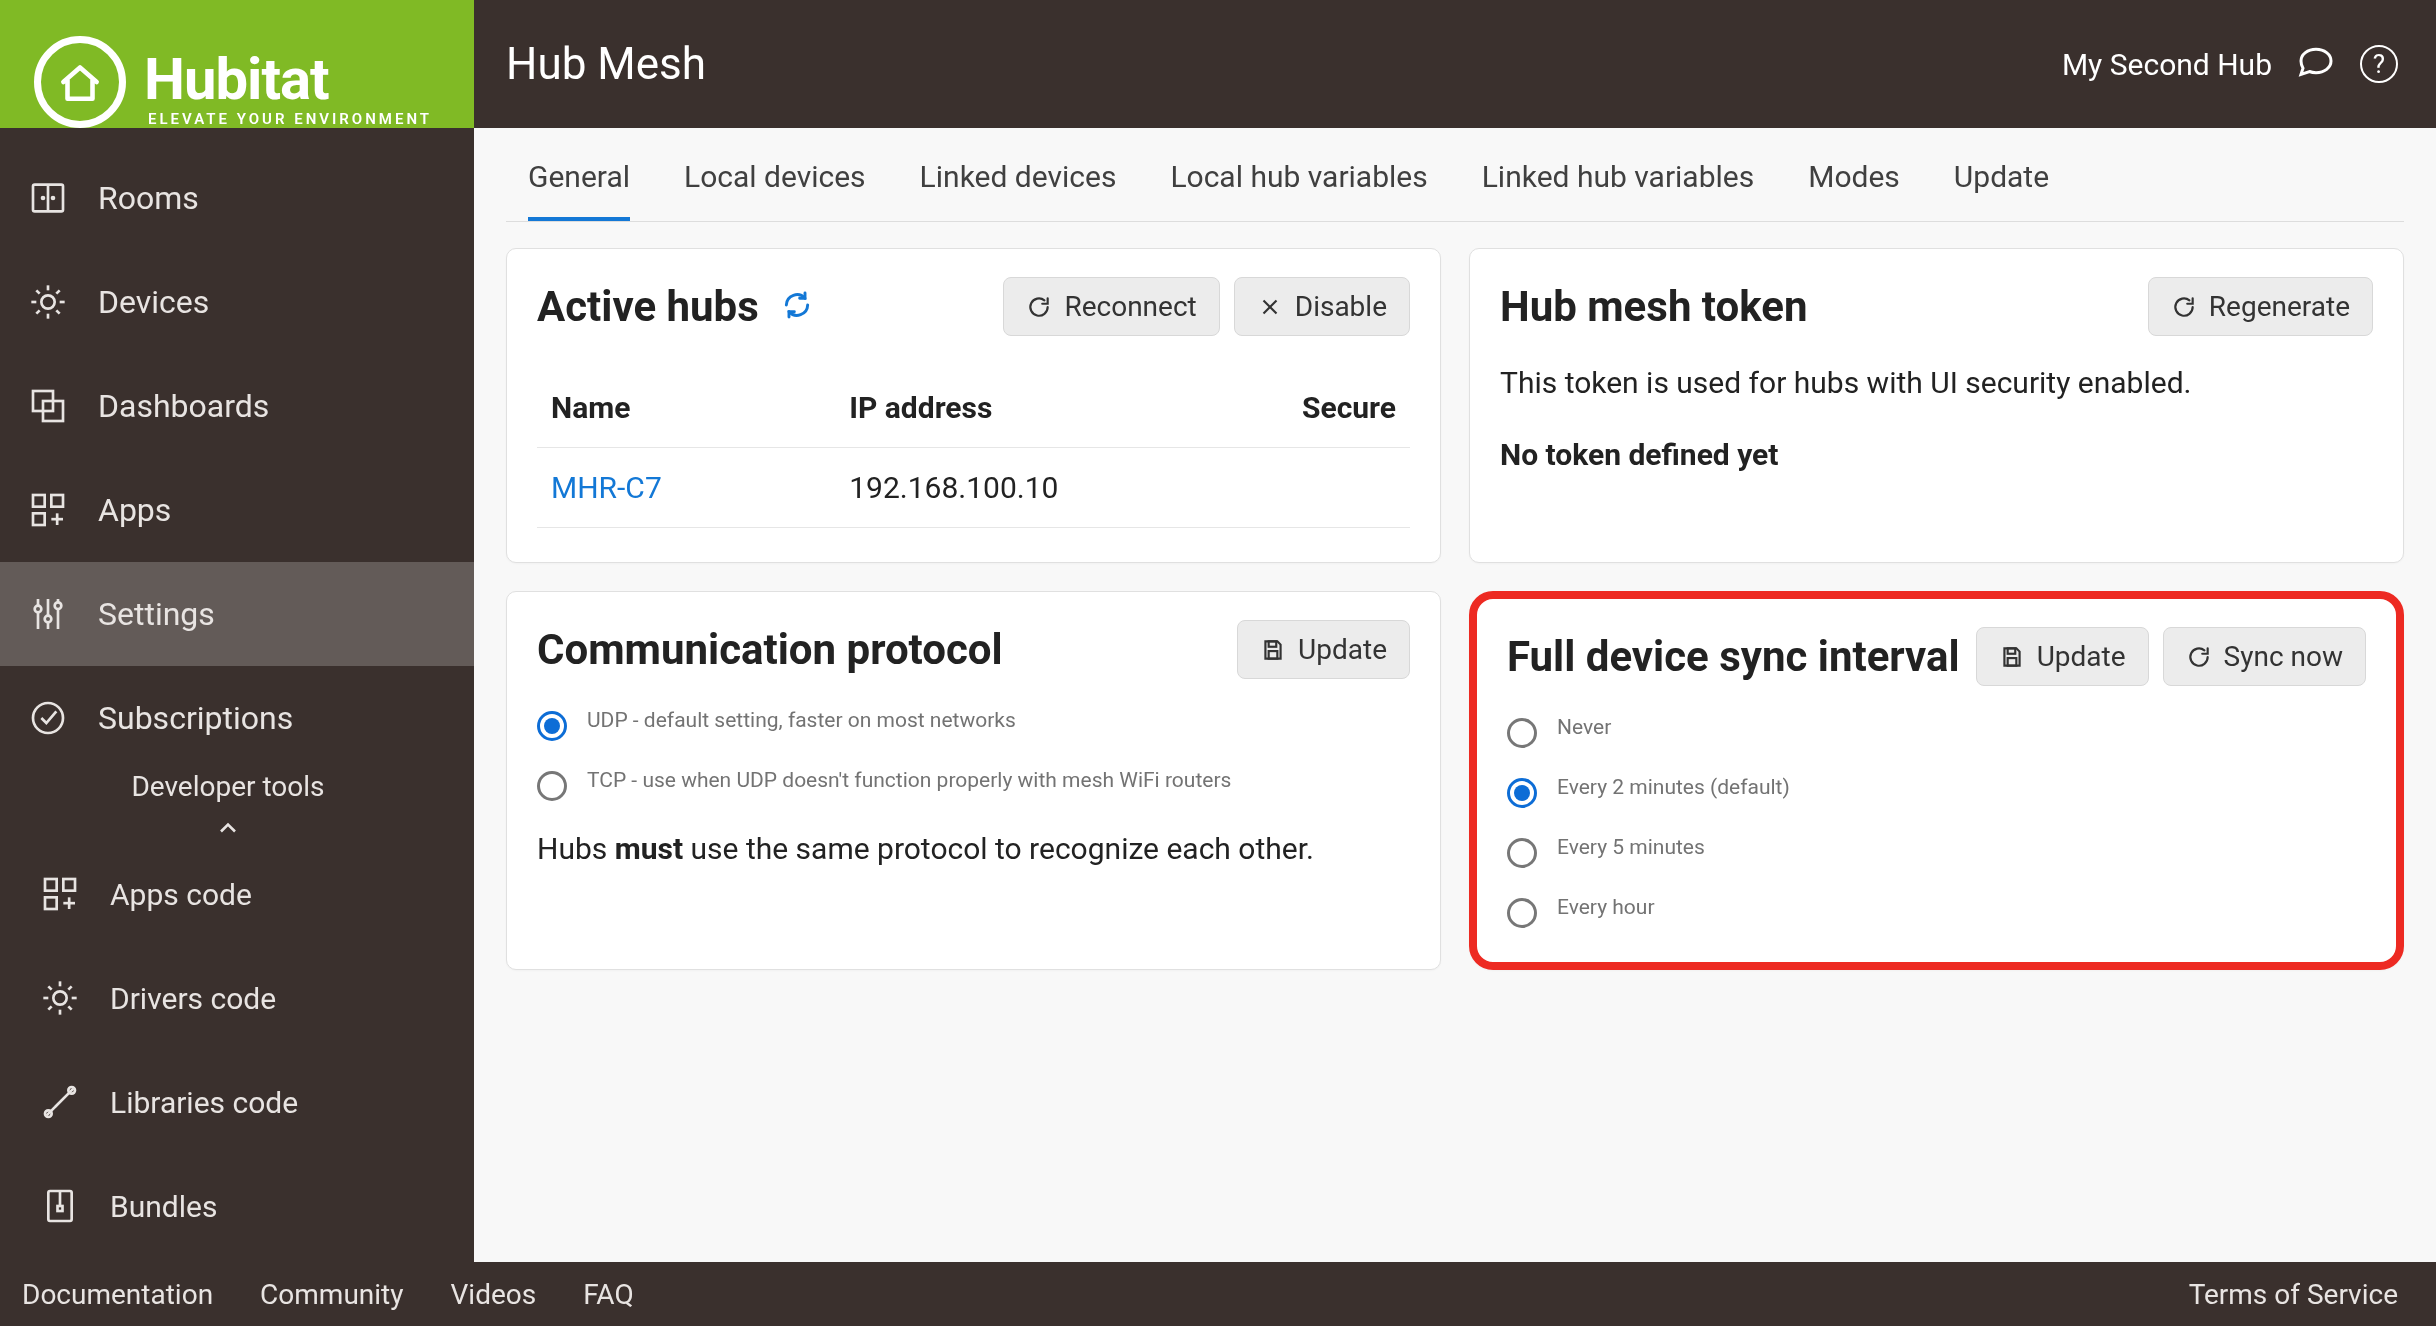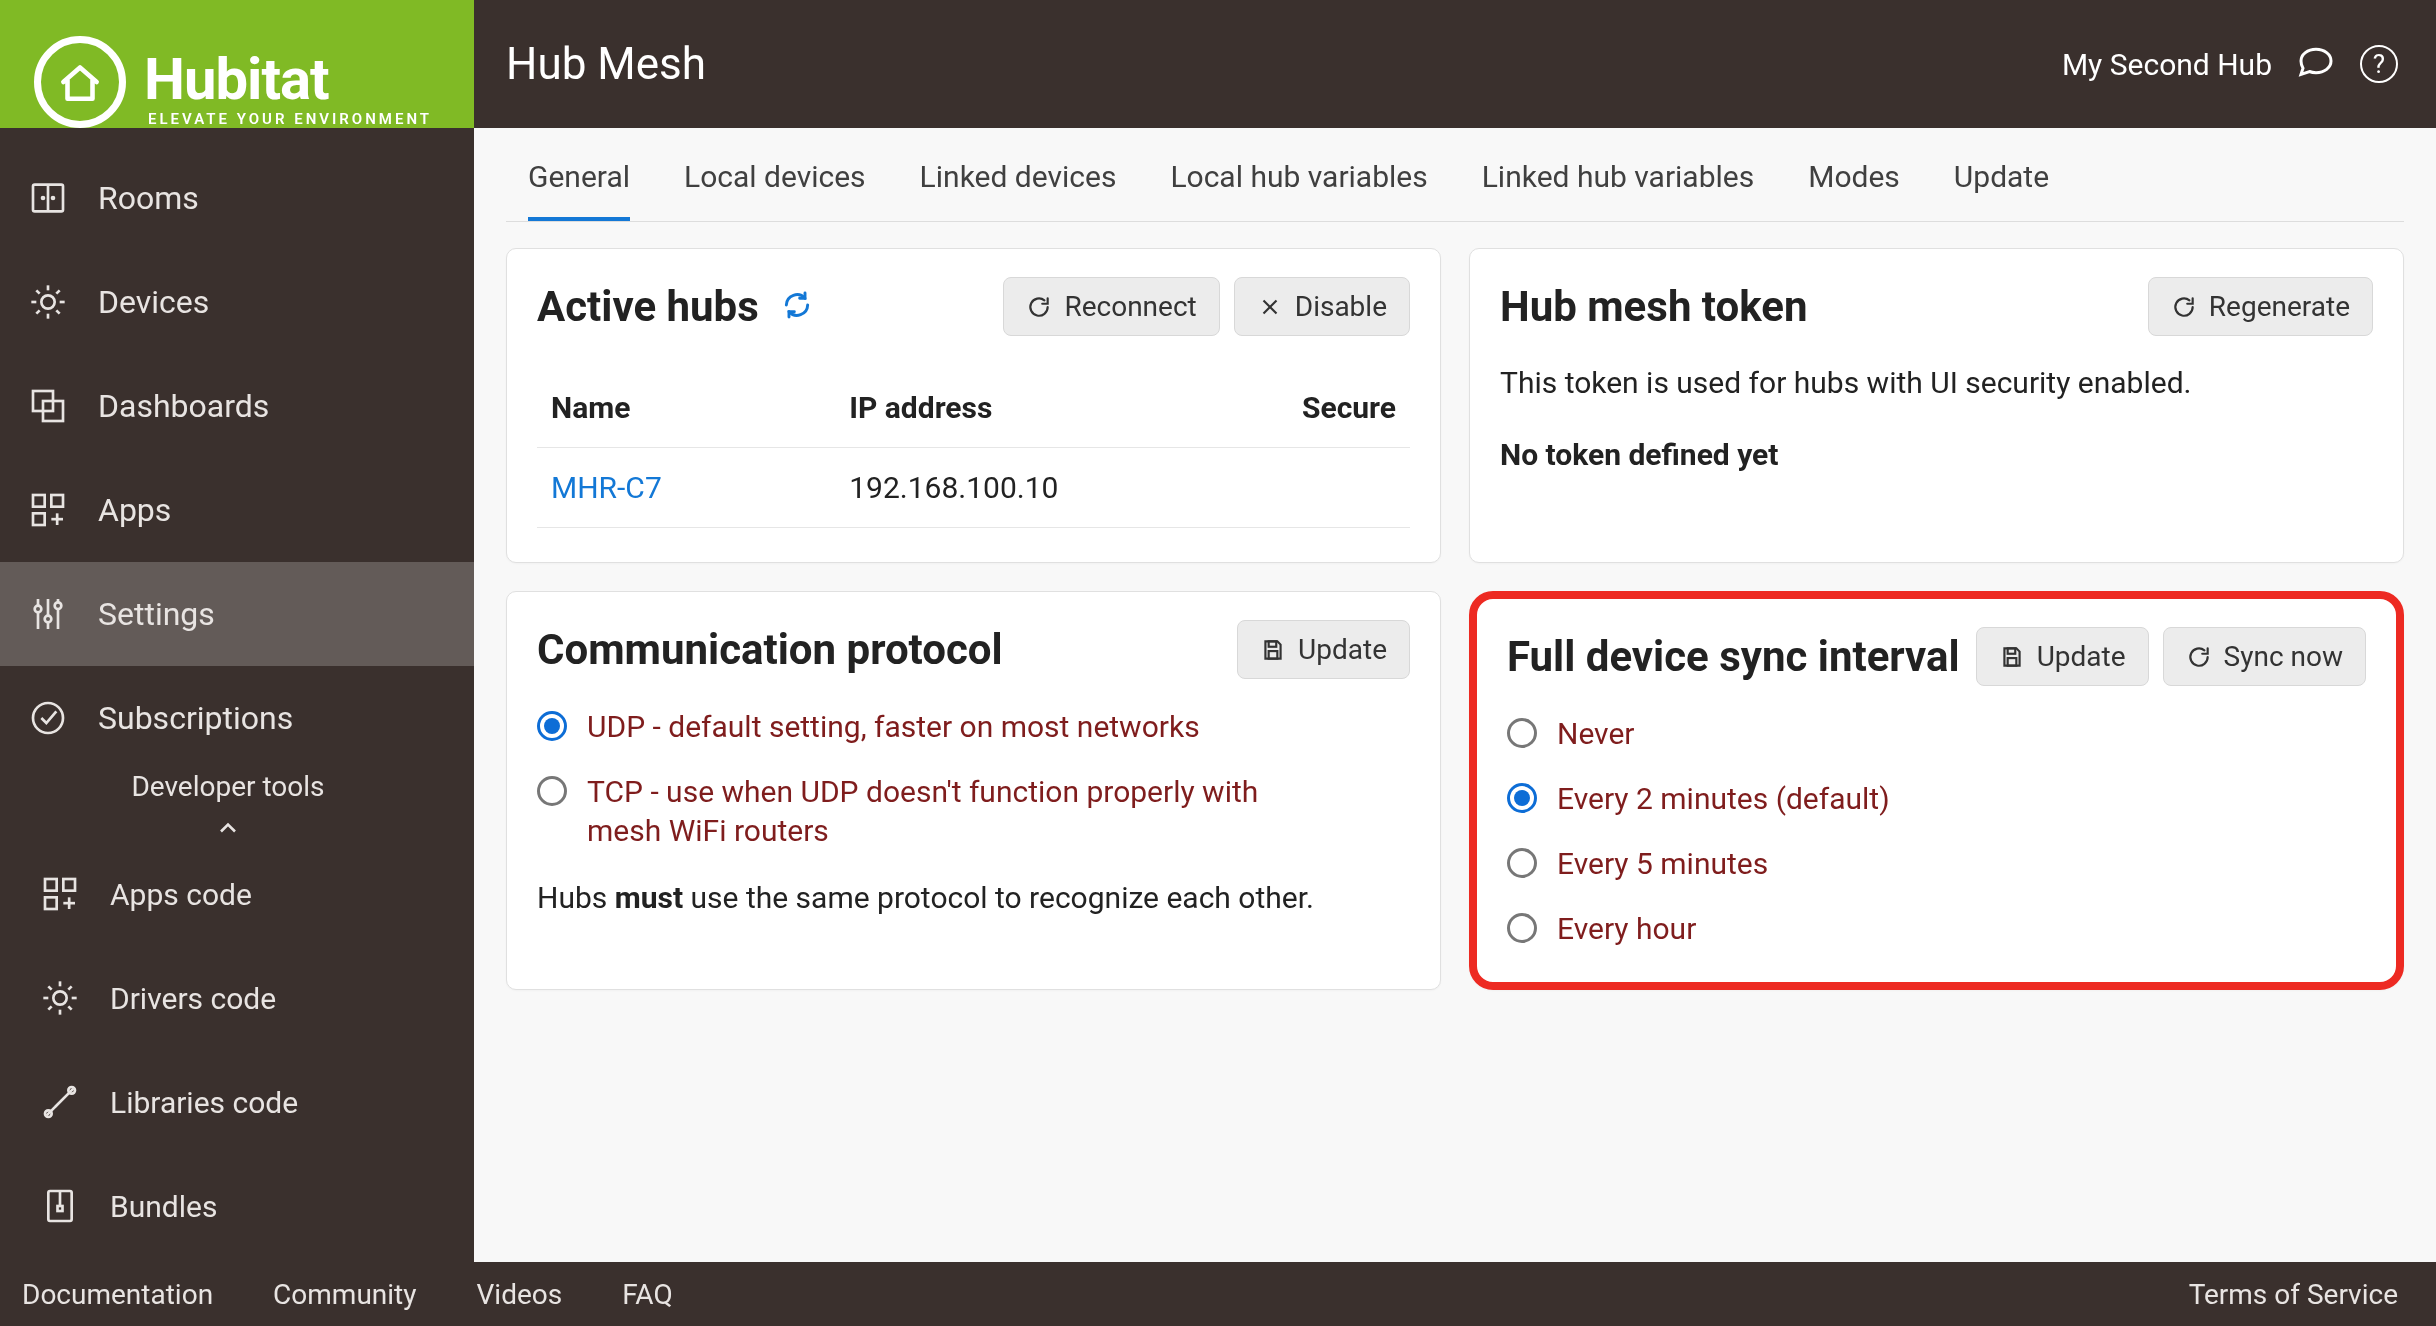--- a/index.html
+++ b/index.html
@@ -41,29 +41,29 @@
   .btn svg { width:26px; height:26px; stroke:#333; fill:none; stroke-width:2; }
   .table { margin-top: 32px; }
   .thead, .trow { display:grid; grid-template-columns: 1.2fr 1.6fr 0.6fr; padding: 22px 14px; }
   .thead { font-size: 30px; font-weight:700; color:#222; border-bottom:1px solid #e6e6e6; }
   .trow { font-size: 30px; color:#222; border-bottom:1px solid #e6e6e6; }
   .trow .name-link { color:#1378d6; cursor:pointer; }
   .thead .secure { text-align:right; }
   .card-text { font-size: 30px; color:#222; margin-top: 26px; line-height:1.4; }
   .card-text.bold { font-weight:700; margin-top: 30px; }
   .radio-group { margin-top: 28px; display:flex; flex-direction:column; gap: 26px; }
-  .radio-row { display:flex; align-items:flex-start; gap: 20px; font-size: 30px; color:#7f1d1d; cursor:pointer; line-height:1.3; }
+  .radio-row { display:flex; align-items:flex-start; gap: 20px; font-size: 21px; color:#737373; cursor:pointer; line-height:1.3; }
   .radio { width: 30px; height:30px; border: 3px solid #777; border-radius:50%; flex-shrink:0; margin-top:4px; position:relative; }
   .radio.checked { border-color:#0d6dd6; }
   .radio.checked::after { content:""; position:absolute; inset:4px; background:#0d6dd6; border-radius:50%; }
   .note { font-size: 30px; color:#222; margin-top: 30px; }
   .highlight-card { border: 8px solid #ed2a22; border-radius: 24px; }
   
   .footer { height: 64px; background:#3a302d; color:#e8e4e2; display:flex; align-items:center; justify-content:space-between; padding: 0 38px 0 22px; font-size: 28px; position: absolute; bottom:0; left:0; right:0; }
-  .footer-left { display:flex; gap: 60px; }
+  .footer-left { display:flex; gap: 47px; }
   .footer-left span { cursor:pointer; }
   .footer-right { display:flex; gap: 44px; }
 </style>
 </head>
 <body>
 
 <div class="app">
   <div class="sidebar">
     <div class="logo-block">
       <div class="logo-icon-wrap">

